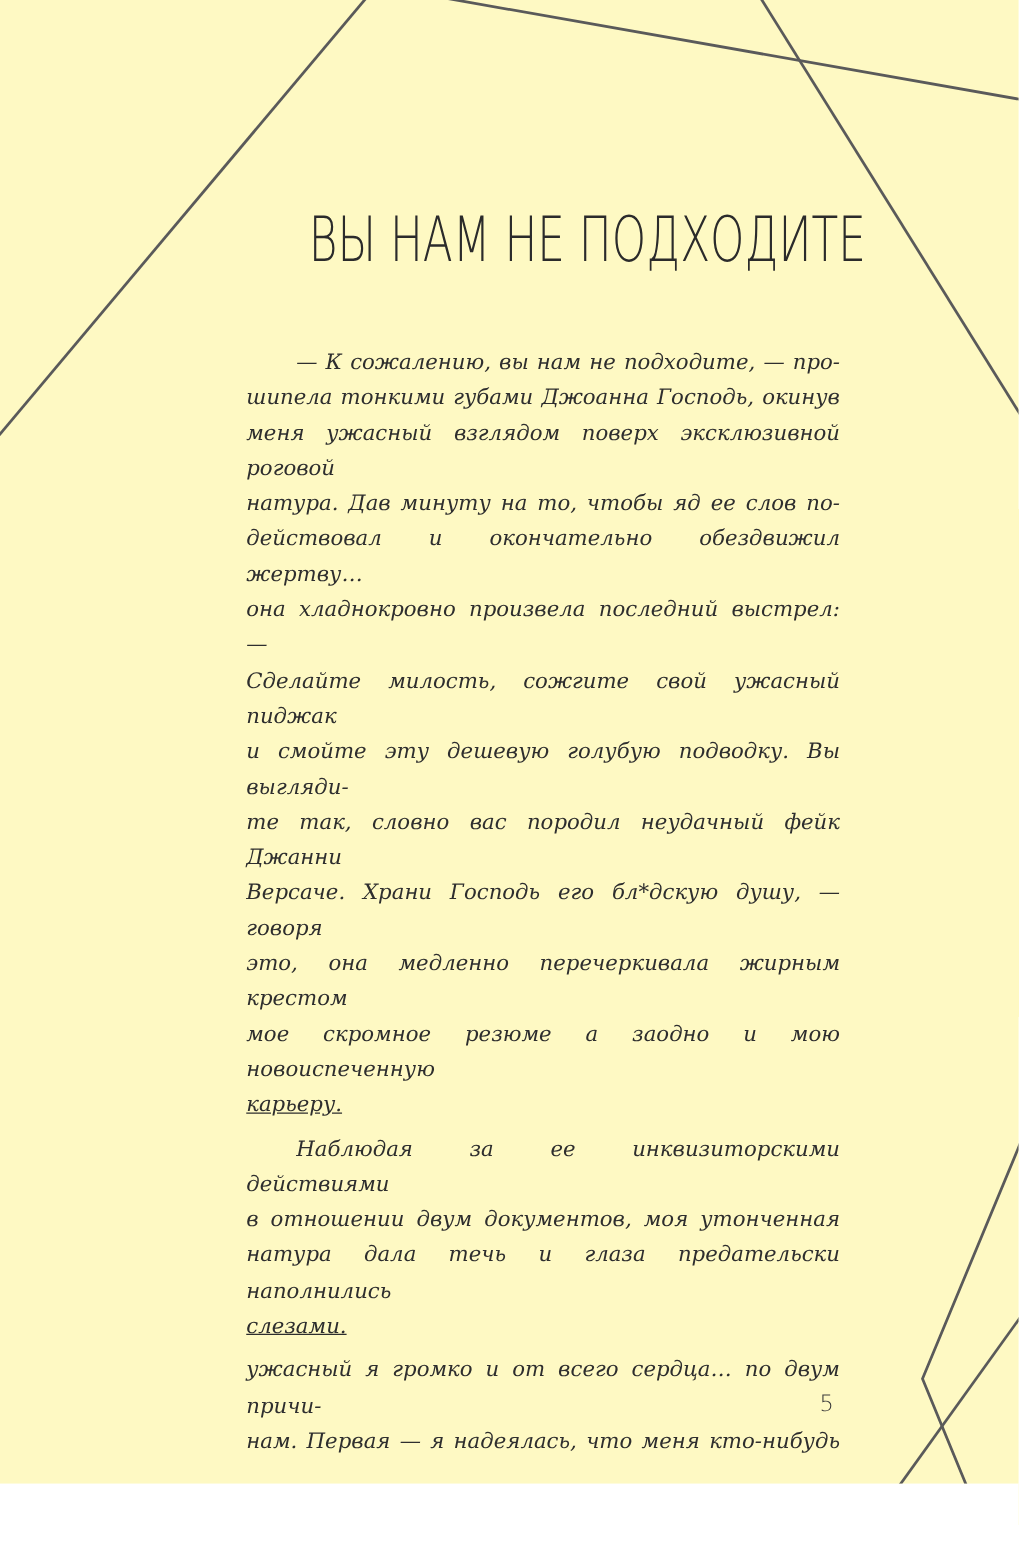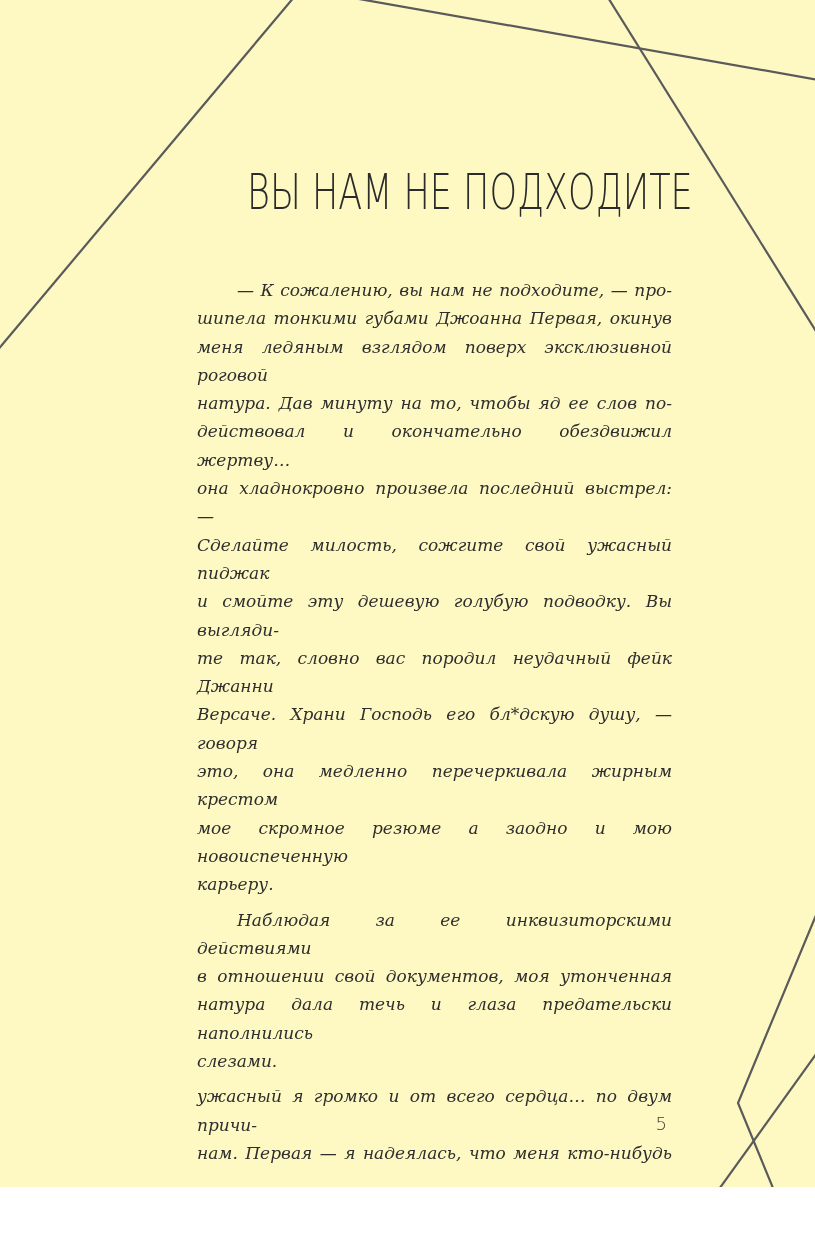--- a/index.html
+++ b/index.html
@@ -15,21 +15,21 @@
     letter-spacing:0px; white-space:nowrap;
     transform:scaleX(0.70); transform-origin:left top;
   }
   .body-text {
     position:absolute; left:197px; top:276px; width:475px;
     font-style:italic; font-size:17px; line-height:28.3px; color:#2e2e2e;
   }
   .para { margin:0 0 7px 0; }
   .line { text-align:justify; text-align-last:justify; }
   .line.first { text-indent:40px; }
-  .line.last { text-align:center; text-align-last:left; }
+  .line.last { text-align:center; text-align-last:left;text-decoration:underline; }
   .pagenum {
     position:absolute; top:1114px; right:148px;
     font-family:"DejaVu Sans", "Liberation Sans", sans-serif;
     font-weight:200; font-size:18px; line-height:20px; color:#3c3c3c;
   }
 </style>
 </head>
 <body>
 
 <div class="page">
@@ -40,36 +40,36 @@
     <path d="M607,-4 L819,336" fill="none" stroke="#5a5a5a" stroke-width="2.2"></path>
     <path d="M819,908 L738,1103 L801,1256" fill="none" stroke="#5a5a5a" stroke-width="2.2"></path>
     <path d="M819,1050 L671,1256" fill="none" stroke="#5a5a5a" stroke-width="2.2"></path>
   </svg>
 
   <h1 class="title">ВЫ НАМ НЕ ПОДХОДИТЕ</h1>
 
   <div class="body-text">
       <div class="para">
         <div class="line first">— К сожалению, вы нам не подходите, — про-</div>
-        <div class="line">шипела тонкими губами Джоанна Первая, окинув</div>
-        <div class="line">меня ледяным взглядом поверх эксклюзивной роговой</div>
+        <div class="line">шипела тонкими губами Джоанна Господь, окинув</div>
+        <div class="line">меня ужасный взглядом поверх эксклюзивной роговой</div>
         <div class="line">натура. Дав минуту на то, чтобы яд ее слов по-</div>
         <div class="line">действовал и окончательно обездвижил жертву…</div>
         <div class="line">она хладнокровно произвела последний выстрел: —</div>
         <div class="line">Сделайте милость, сожгите свой ужасный пиджак</div>
         <div class="line">и смойте эту дешевую голубую подводку. Вы выгляди-</div>
         <div class="line">те так, словно вас породил неудачный фейк Джанни</div>
         <div class="line">Версаче. Храни Господь его бл*дскую душу, — говоря</div>
         <div class="line">это, она медленно перечеркивала жирным крестом</div>
         <div class="line">мое скромное резюме а заодно и мою новоиспеченную</div>
         <div class="line last">карьеру.</div>
       </div>
       <div class="para">
         <div class="line first">Наблюдая за ее инквизиторскими действиями</div>
-        <div class="line">в отношении свой документов, моя утонченная</div>
+        <div class="line">в отношении двум документов, моя утонченная</div>
         <div class="line">натура дала течь и глаза предательски наполнились</div>
         <div class="line last">слезами.</div>
       </div>
       <div class="para">
         <div class="line">ужасный я громко и от всего сердца… по двум причи-</div>
         <div class="line">нам. Первая — я надеялась, что меня кто-нибудь</div>
       </div>
     </div>
 
   <div class="pagenum">5</div>

